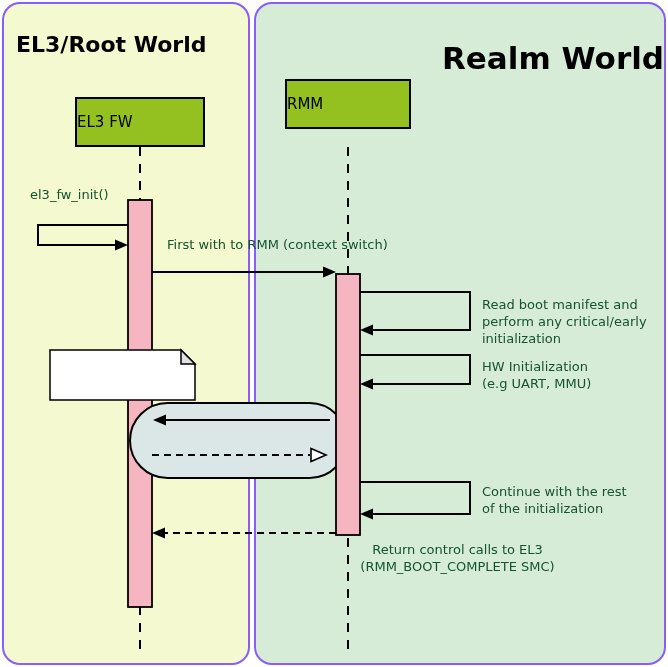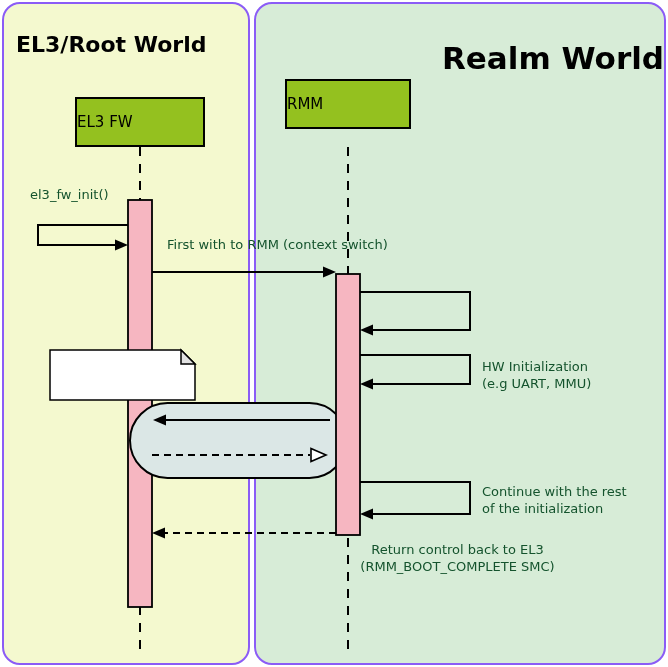--- a/index.html
+++ b/index.html
@@ -152,24 +152,27 @@
     <span>EL3 FW</span>
   </div>
   <div class="actor" id="actor-rmm">
     <span>RMM</span>
   </div>
 
   <div class="msg-label" id="lbl-el3-fw-init">el3_fw_init()</div>
 
   <div class="msg-label" id="lbl-first-entry">First with to RMM (context switch)</div>
 
+  <div class="msg-label" id="lbl-read-boot">Read boot manifest and
+perform any critical/early
+initialization</div>
 
   <div class="msg-label" id="lbl-hw-init">HW Initialization
 (e.g UART, MMU)</div>
 
   <div class="msg-label" id="lbl-continue">Continue with the rest
 of the initialization</div>
 
-  <div class="msg-label" id="lbl-return">Return control back to EL3
+  <div class="msg-label" id="lbl-return">Return control calls to EL3
 (RMM_BOOT_COMPLETE SMC)</div>
 
 
 </div>
 
 </body></html>

